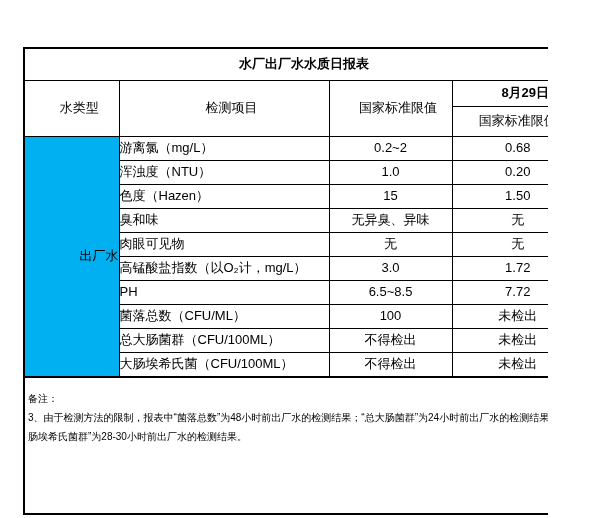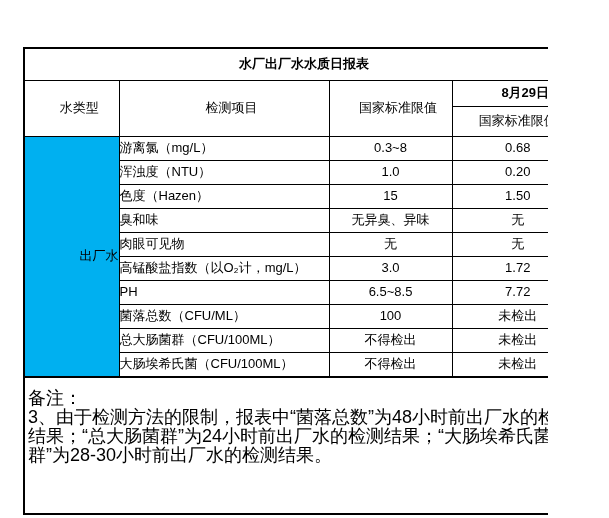--- a/index.html
+++ b/index.html
@@ -65,21 +65,21 @@
   td.val-cell {
     text-align: center;
   }
   .notes-box {
     box-sizing: border-box;
     width: 560px;
     height: 137px;
     border: 2px solid #000000;
     border-top: none;
     padding: 11px 4px 0 3px;
-    font-size: 18px;
+    font-size: 10px;
     line-height: 19px;
   }
   .notes-box div {
     word-break: break-all;
   }
 </style>
 </head>
 <body>
 
 <div class="sheet">
@@ -102,21 +102,21 @@
           <td rowspan="2" class="hdr">国家标准限值</td>
           <td class="date-cell">8月29日</td>
         </tr>
         <tr class="hdr-row-2">
           <td class="hdr">国家标准限值</td>
         </tr>
 
         <tr class="data-row">
           <td rowspan="10" class="wtype-cell">出厂水</td>
           <td class="item-cell">游离氯（mg/L）</td>
-          <td class="val-cell">0.3~8</td>
+          <td class="val-cell">0.2~2</td>
           <td class="val-cell">0.68</td>
         </tr>
         <tr class="data-row">
           <td class="item-cell">浑浊度（NTU）</td>
           <td class="val-cell">1.0</td>
           <td class="val-cell">0.20</td>
         </tr>
         <tr class="data-row">
           <td class="item-cell">色度（Hazen）</td>
           <td class="val-cell">15</td>

